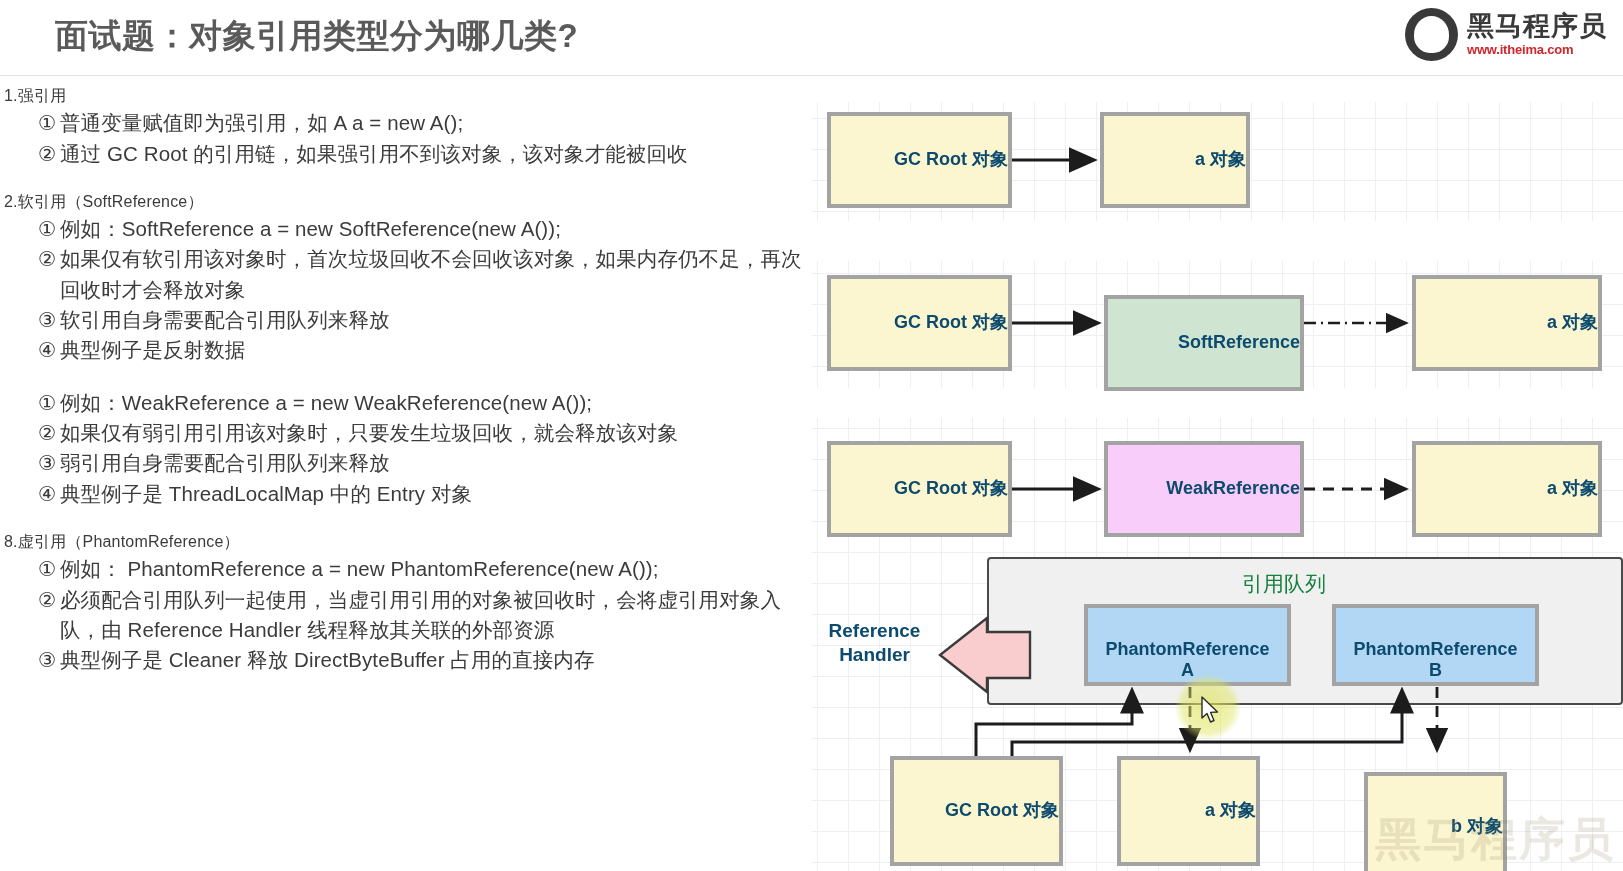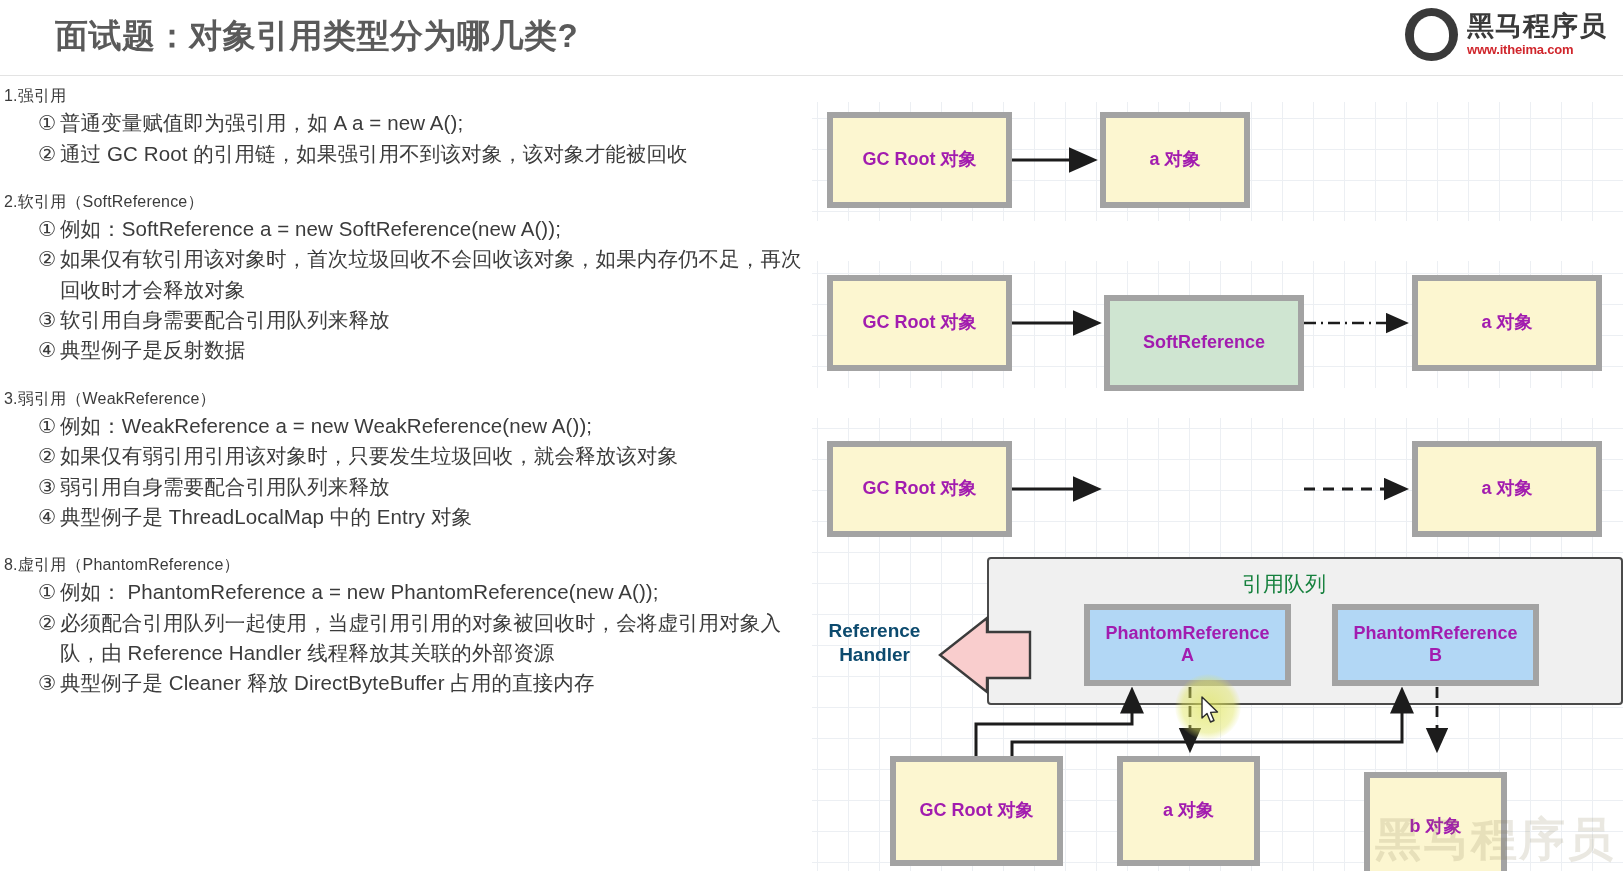--- a/index.html
+++ b/index.html
@@ -78,23 +78,23 @@
       linear-gradient(to bottom, #eceff3 1px, transparent 1px);
     background-size: 31px 31px;
     background-position: 5px 3px;
   }
   .white-gap {
     position: absolute; background: #ffffff; left: 0; width: 811px; z-index: 3;
   }
 
   .node {
     position: absolute; z-index: 5;
-    border: 6px solid #a3a3a3;
-    display: flex; align-items: center; justify-content: center;
-    text-align: center; font-weight: bold; color: #a21caf;
+    border: 4px solid #a3a3a3;
+    display: flex; align-items: center; justify-content: flex-end;
+    text-align: center; font-weight: bold; color: #0c4a6e;
     font-size: 18px; line-height: 1.2;
   }
   .node.yellow { background: #fcf6d0; }
   .node.green  { background: #cfe5d1; }
   .node.pink   { background: #f9cdf9; }
   .node.blue   { background: #b2d7f5; }
 
   .queue-box {
     position: absolute; z-index: 4;
     background: #f0f0f0; border: 2px solid #4a4a4a; border-radius: 4px;
@@ -183,21 +183,20 @@
         </div>
         <div class="sub-item">
           <span class="sub-num">④</span>
           <span class="sub-text">典型例子是反射数据</span>
         </div>
       </div>
     </div>
     <div class="spacer-sm"></div>
 
     <div class="sect">
-      <div class="sect-title">3.弱引用（WeakReference）</div>
       <div class="sub-list">
         <div class="sub-item">
           <span class="sub-num">①</span>
           <span class="sub-text">例如：WeakReference a = new WeakReference(new A());</span>
         </div>
         <div class="sub-item">
           <span class="sub-num">②</span>
           <span class="sub-text">如果仅有弱引用引用该对象时，只要发生垃圾回收，就会释放该对象</span>
         </div>
         <div class="sub-item">
@@ -250,20 +249,23 @@
     </div>
     <div class="node green" style="left:292px; top:191px; width:200px; height:96px;margin-top:20px;">
       <span>SoftReference</span>
     </div>
     <div class="node yellow" style="left:600px; top:191px; width:190px; height:96px;">
       <span>a 对象</span>
     </div>
 
     <div class="node yellow" style="left:15px;  top:357px; width:185px; height:96px;">
       <span>GC Root 对象</span>
+    </div>
+    <div class="node pink" style="left:292px; top:357px; width:200px; height:96px;">
+      <span>WeakReference</span>
     </div>
     <div class="node yellow" style="left:600px; top:357px; width:190px; height:96px;">
       <span>a 对象</span>
     </div>
 
     <div class="queue-box" style="left:175px; top:473px; width:636px; height:148px;"></div>
     <div class="queue-label" style="left:430px; top:486px;">引用队列</div>
 
     <div class="rh-label" style="left:5px; top:535px; width:115px;">
       <div>Reference</div>

